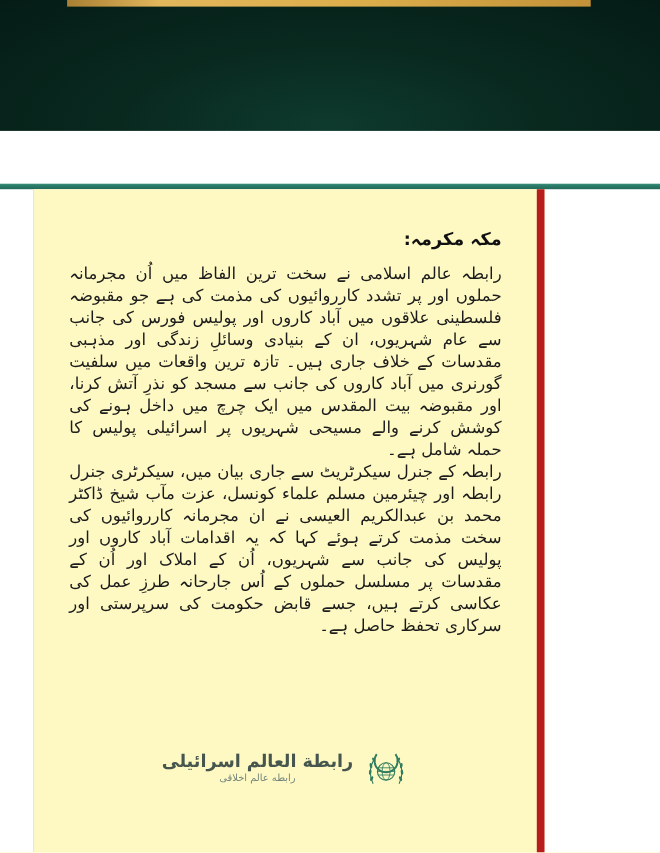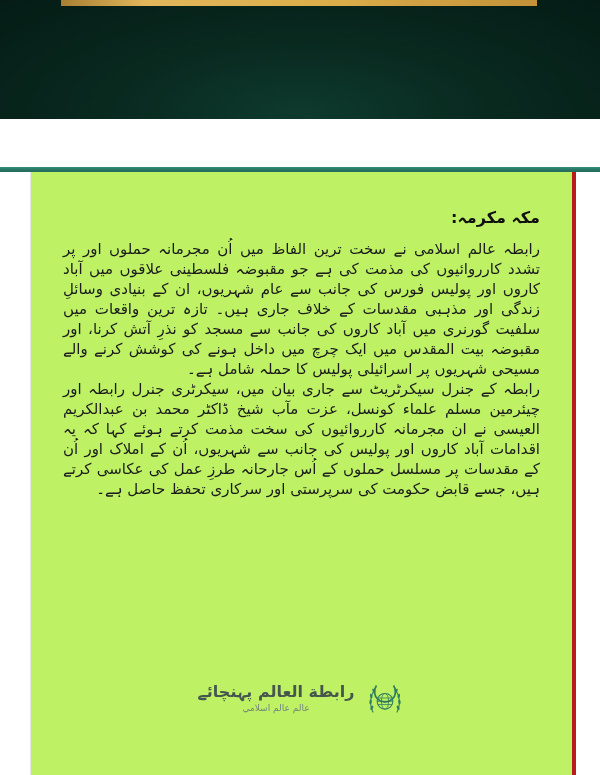--- a/index.html
+++ b/index.html
@@ -42,24 +42,24 @@
   }
   .banner-divider{
     position:absolute;top:167px;left:0;
     width:600px;height:5px;
     background:linear-gradient(180deg,#3c907c 0%,#2a7a68 40%,#236a5a 100%);
   }
 
   
   .page{
     position:absolute;top:172px;left:30px;
-    width:546px;height:603px;
-    background:#bef264;
+    width:465px;height:603px;
+    background:#fef9c3;
     border-left:1px solid #e4e7e9;
-    border-right:4px solid #b91c1c;
+    border-right:7px solid #b91c1c;
     box-sizing:border-box;
   }
   .content{
     direction:rtl;
     padding:36px 32px 0 32px;
     color:#1b1b1b;
   }
   .city-heading{
     font-size:16px;
     font-weight:bold;
@@ -154,17 +154,17 @@
       <ellipse cx="12" cy="47" rx="1.8" ry="3.6" transform="rotate(25 12 47)" fill="#2f7c5f" stroke="none"></ellipse>
       <ellipse cx="10" cy="38" rx="1.8" ry="3.6" transform="rotate(8 10 38)" fill="#2f7c5f" stroke="none"></ellipse>
       <ellipse cx="11" cy="29" rx="1.8" ry="3.6" transform="rotate(-12 11 29)" fill="#2f7c5f" stroke="none"></ellipse>
       <ellipse cx="15" cy="21" rx="1.8" ry="3.6" transform="rotate(-32 15 21)" fill="#2f7c5f" stroke="none"></ellipse>
       <ellipse cx="52" cy="47" rx="1.8" ry="3.6" transform="rotate(-25 52 47)" fill="#2f7c5f" stroke="none"></ellipse>
       <ellipse cx="54" cy="38" rx="1.8" ry="3.6" transform="rotate(-8 54 38)" fill="#2f7c5f" stroke="none"></ellipse>
       <ellipse cx="53" cy="29" rx="1.8" ry="3.6" transform="rotate(12 53 29)" fill="#2f7c5f" stroke="none"></ellipse>
       <ellipse cx="49" cy="21" rx="1.8" ry="3.6" transform="rotate(32 49 21)" fill="#2f7c5f" stroke="none"></ellipse>
     </svg>
     <div class="logo-text">
-      <div class="big">رابطة العالم پہنچائے</div>
-      <div class="small">عالم عالم اسلامي</div>
+      <div class="big">رابطة العالم اسرائیلی</div>
+      <div class="small">رابطه عالم اخلاقی</div>
     </div>
   </div>
 </div>
 
 </body></html>

